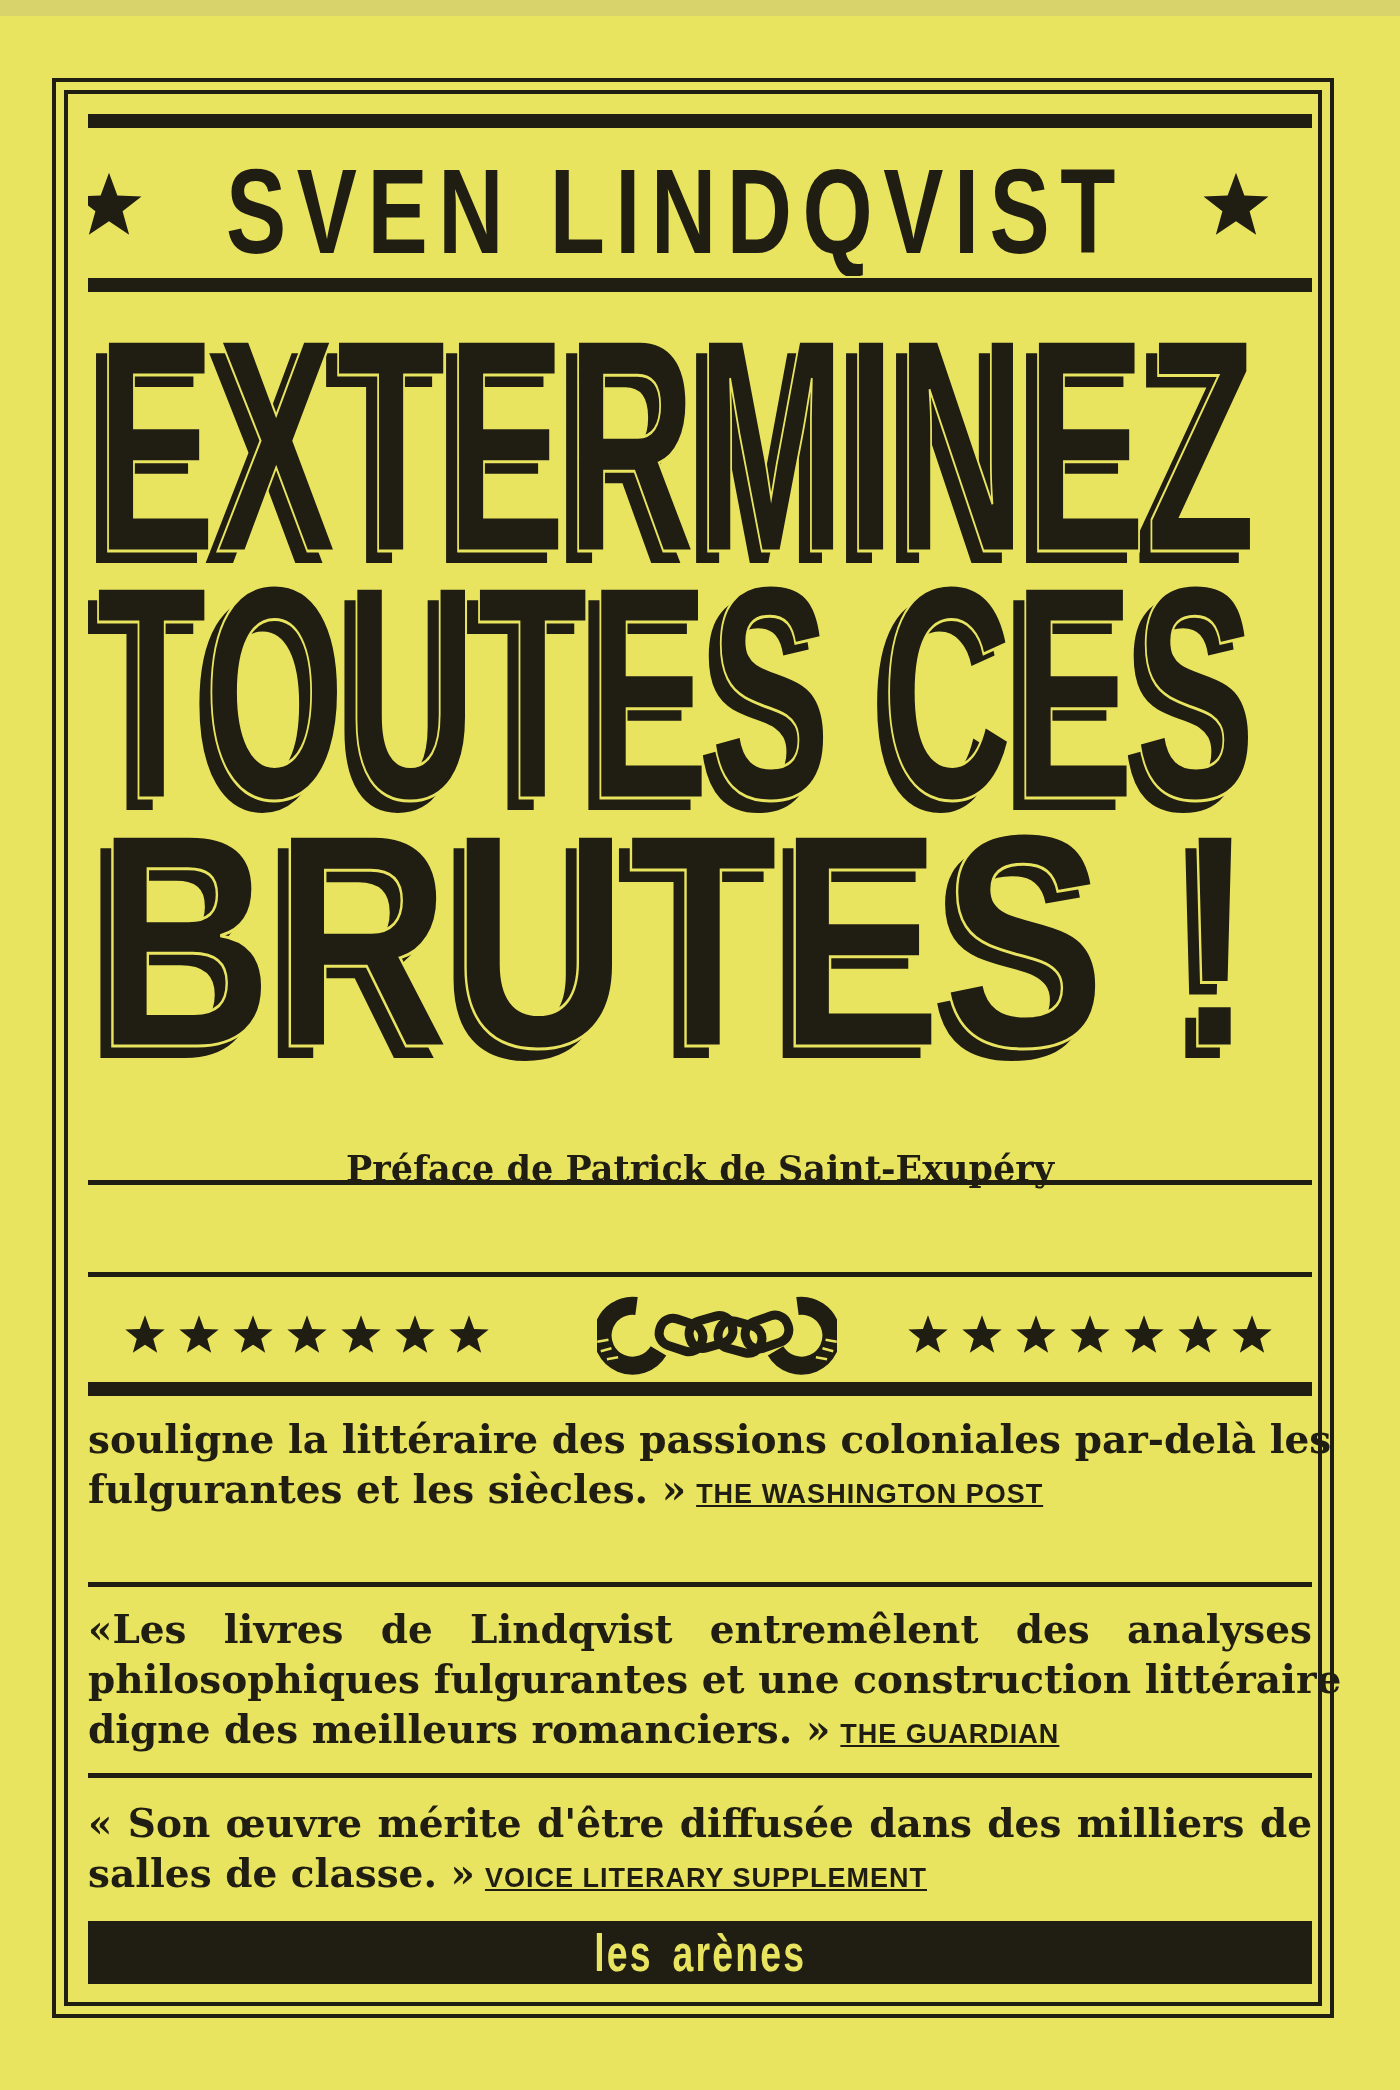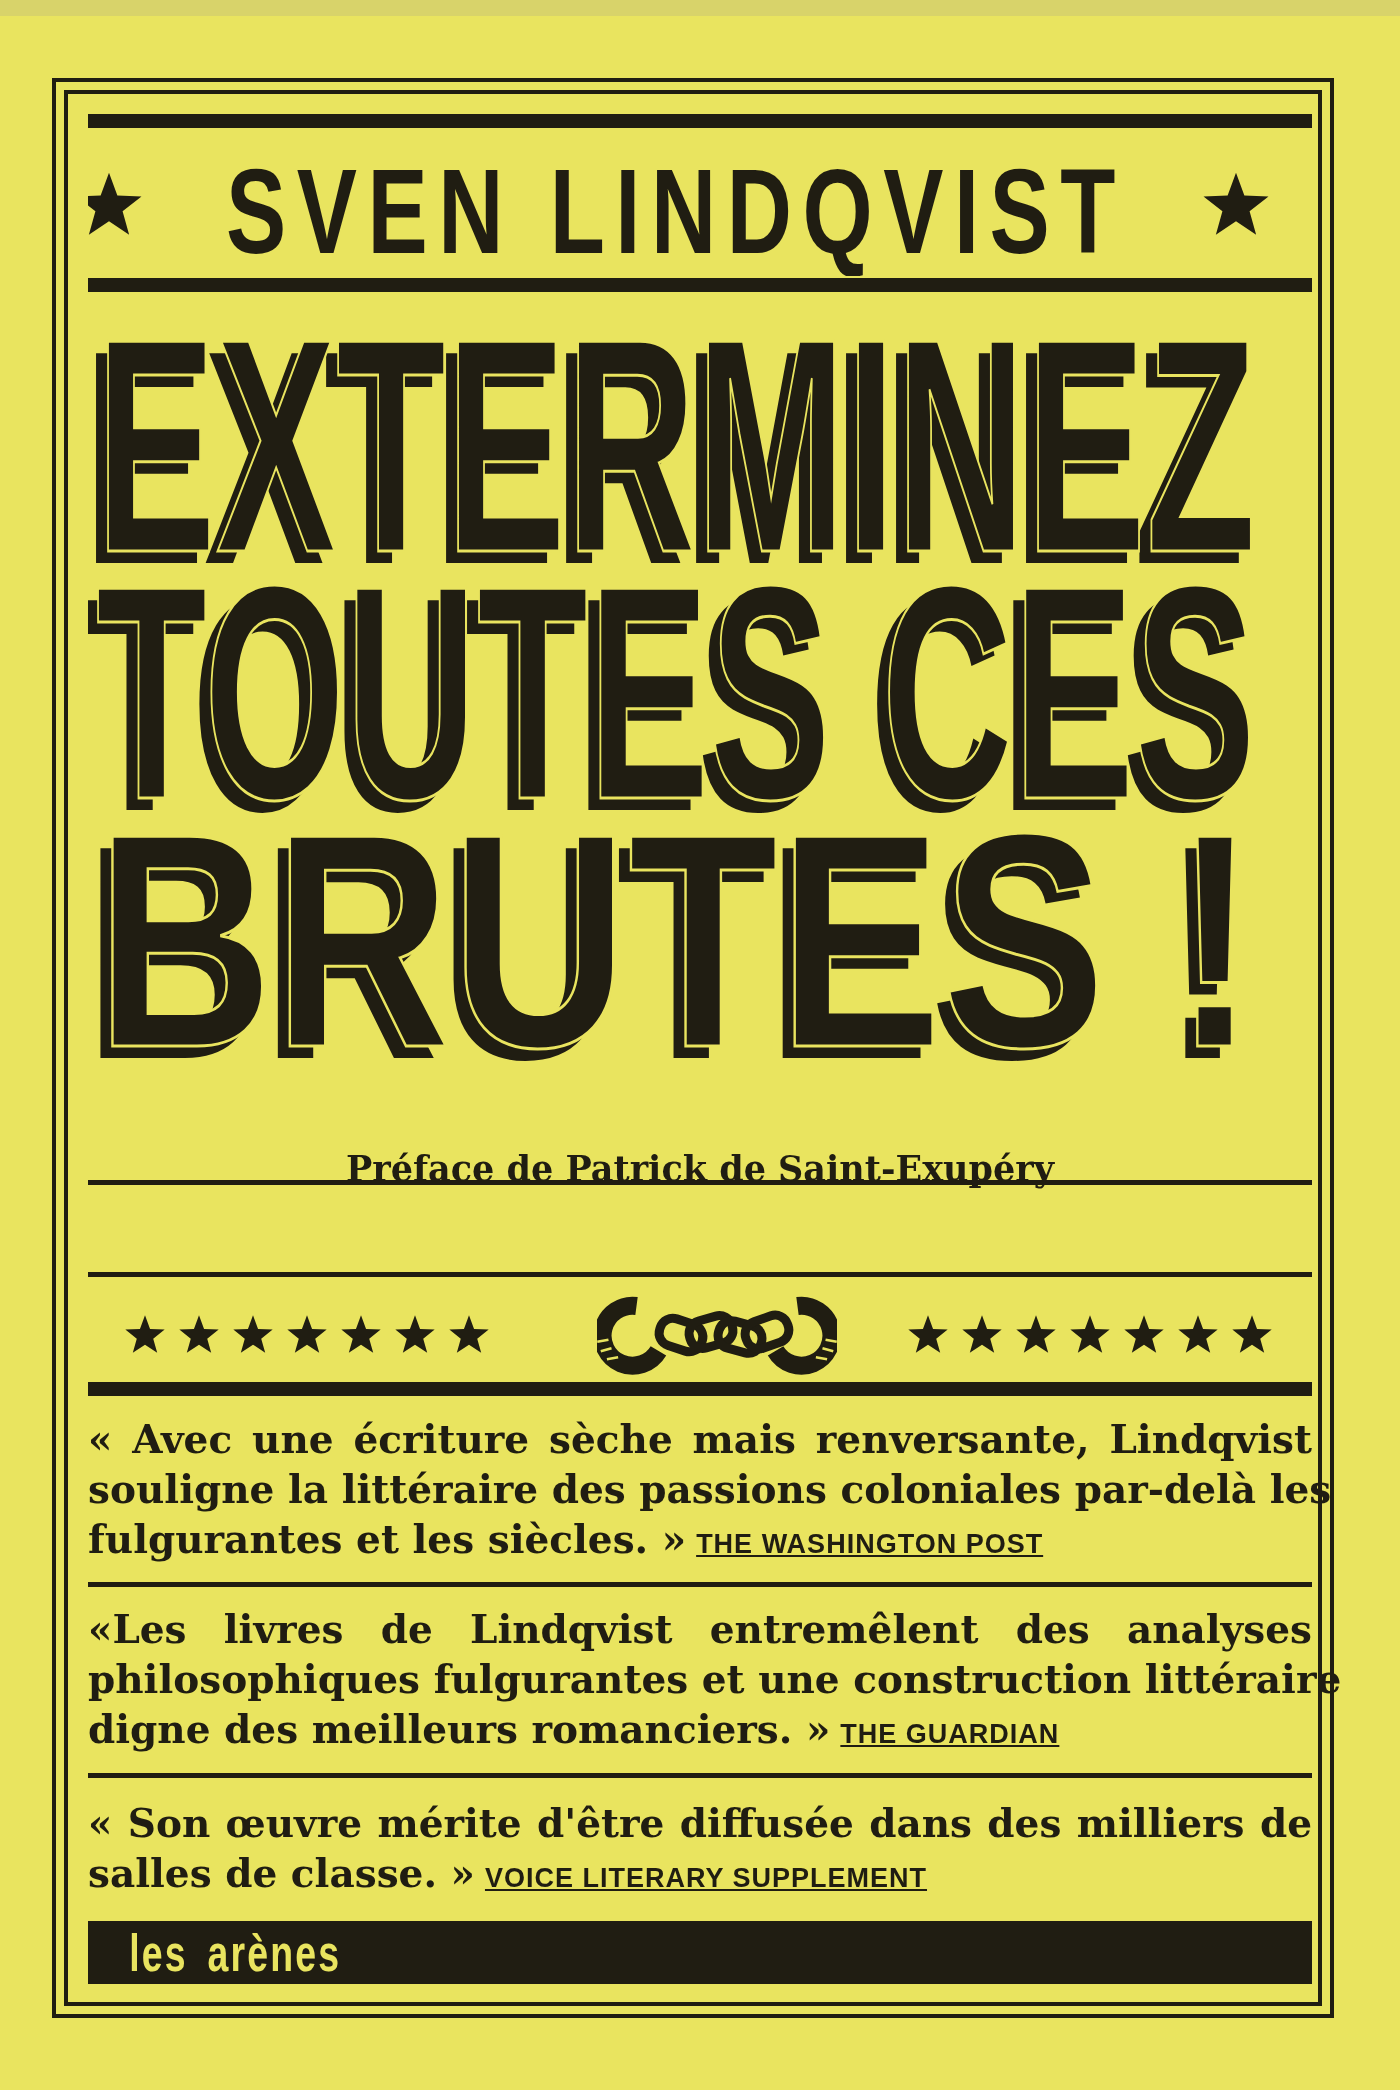--- a/index.html
+++ b/index.html
@@ -78,21 +78,21 @@
     font:700 27px "Liberation Sans",sans-serif;
     letter-spacing:1px;
     margin-left:10px;
     text-decoration:underline;
   }
 
   
   .publisher-bar{
     position:absolute;left:88px;top:1905px;width:1224px;height:63px;
     background:var(--ink);
-    display:flex;align-items:center;
+    display:flex;align-items:center;justify-content:center;
   }
   .publisher-name{
     display:inline-block;
     transform:scaleX(0.72);
     transform-origin:center;
     font:700 52px "Liberation Sans",sans-serif;
     letter-spacing:3px;
     word-spacing:10px;
     color:var(--bg);
   }
@@ -212,21 +212,20 @@
         <use href="#star5" width="46" height="46"></use>
       </svg>
     <svg width="46" height="46">
         <use href="#star5" width="46" height="46"></use>
       </svg>
   </div>
 
   <div class="rule thick" style="top:1366px"></div>
 
   <div class="quote" style="top:1398px">
-    <div class="q-line just">« Avec une écriture sèche mais renversante, Lindqvist</div>
     <div class="q-line just">souligne la littéraire des passions coloniales par-delà les</div>
     <div class="q-line"><span>fulgurantes et les siècles. »</span><span class="q-src">THE WASHINGTON POST</span></div>
   </div>
 
   <div class="rule thin" style="top:1566px"></div>
 
   <div class="quote" style="top:1588px">
     <div class="q-line just">«Les livres de Lindqvist entremêlent des analyses</div>
     <div class="q-line just">philosophiques fulgurantes et une construction littéraire</div>
     <div class="q-line"><span>digne des meilleurs romanciers. »</span><span class="q-src">THE GUARDIAN</span></div>

